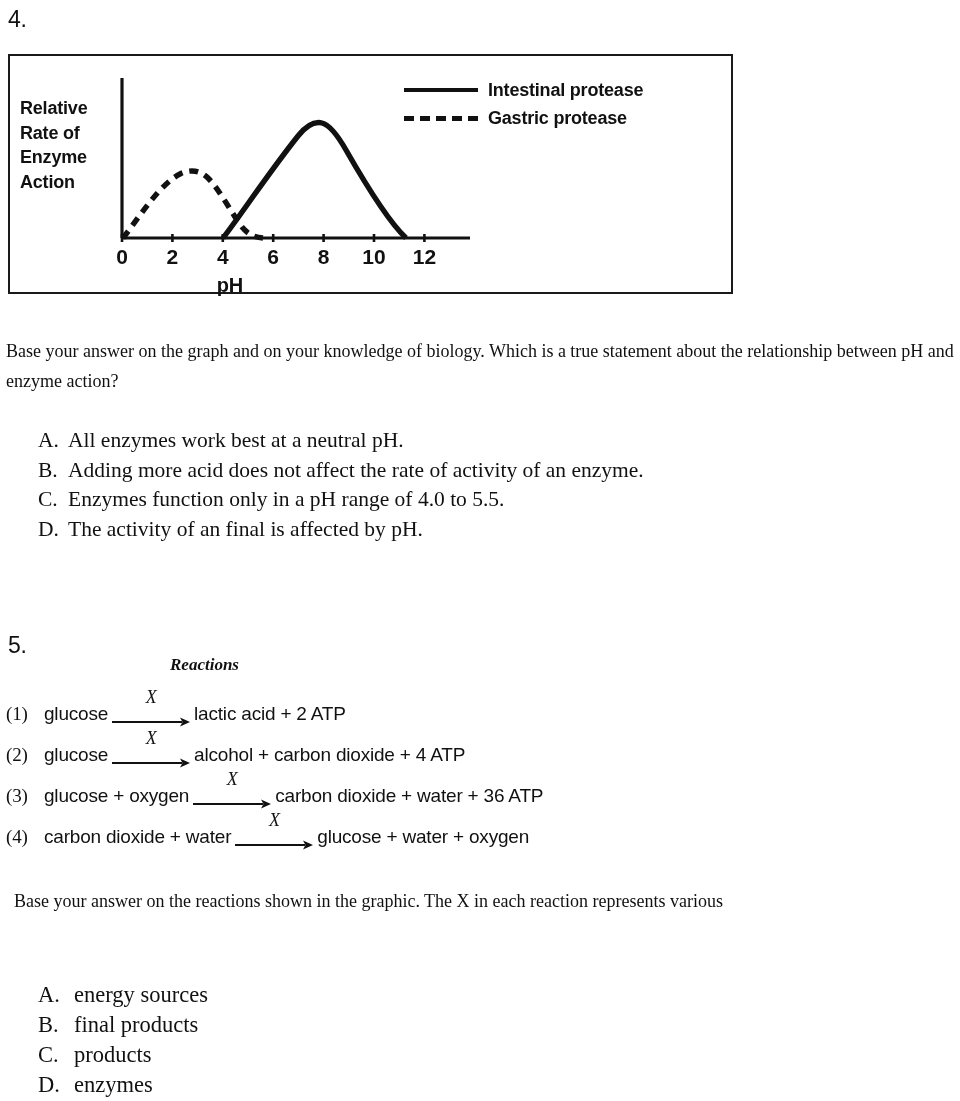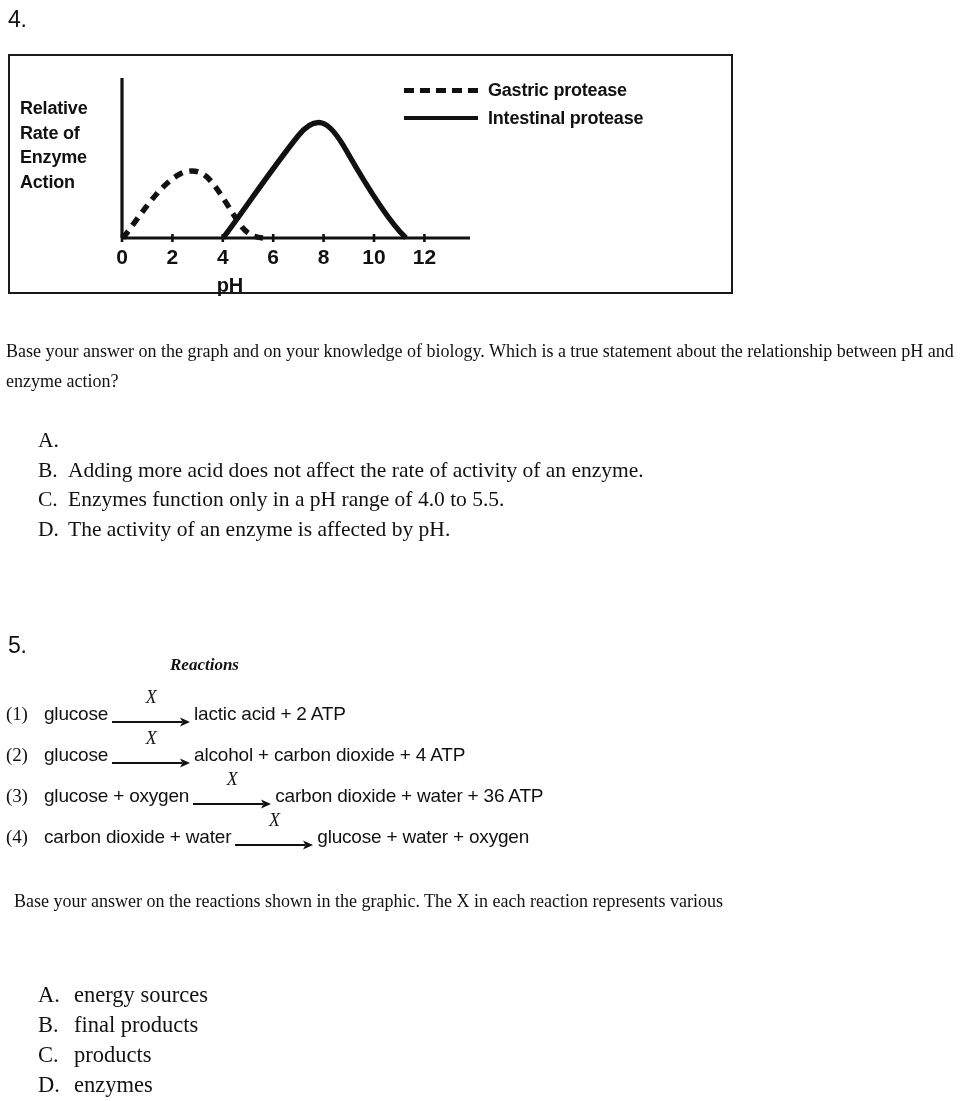--- a/index.html
+++ b/index.html
@@ -247,47 +247,48 @@
       <text x="213.6" y="198">8</text>
       <text x="264" y="198">10</text>
       <text x="314.4" y="198">12</text>
     </g>
 
     <text x="120" y="226" font-family="Liberation Sans, sans-serif" font-size="20" font-weight="bold" fill="#111" text-anchor="middle">pH</text>
   </svg>
 
   <div id="legend">
     <div class="legend-row">
+      <span class="legend-swatch"></span>
+      <span class="legend-text">Intestinal protease</span>
+    </div>
+    <div class="legend-row">
       <span class="legend-swatch dashed"></span>
       <span class="legend-text">Gastric protease</span>
     </div>
-    <div class="legend-row">
-      <span class="legend-swatch"></span>
-      <span class="legend-text">Intestinal protease</span>
-    </div>
   </div>
 </div>
 
 <div class="prompt" id="q4-prompt">Base your answer on the graph and on your knowledge of biology. Which is a true statement about the relationship between pH and enzyme action?</div>
 
 <div class="options" id="q4-options">
   <div class="option-row">
     <span class="option-letter">A.</span>
+    <span class="option-text">All enzymes work best at a neutral pH.</span>
   </div>
   <div class="option-row">
     <span class="option-letter">B.</span>
     <span class="option-text">Adding more acid does not affect the rate of activity of an enzyme.</span>
   </div>
   <div class="option-row">
     <span class="option-letter">C.</span>
     <span class="option-text">Enzymes function only in a pH range of 4.0 to 5.5.</span>
   </div>
   <div class="option-row">
     <span class="option-letter">D.</span>
-    <span class="option-text">The activity of an enzyme is affected by pH.</span>
+    <span class="option-text">The activity of an final is affected by pH.</span>
   </div>
 </div>
 
 <div class="q-number" id="q5-number">5.</div>
 
 <div id="reactions-figure">
   <div id="reactions-title">Reactions</div>
 
   <div class="reaction-row" id="reaction-row-0">
     <span class="reaction-index">(1)</span>

